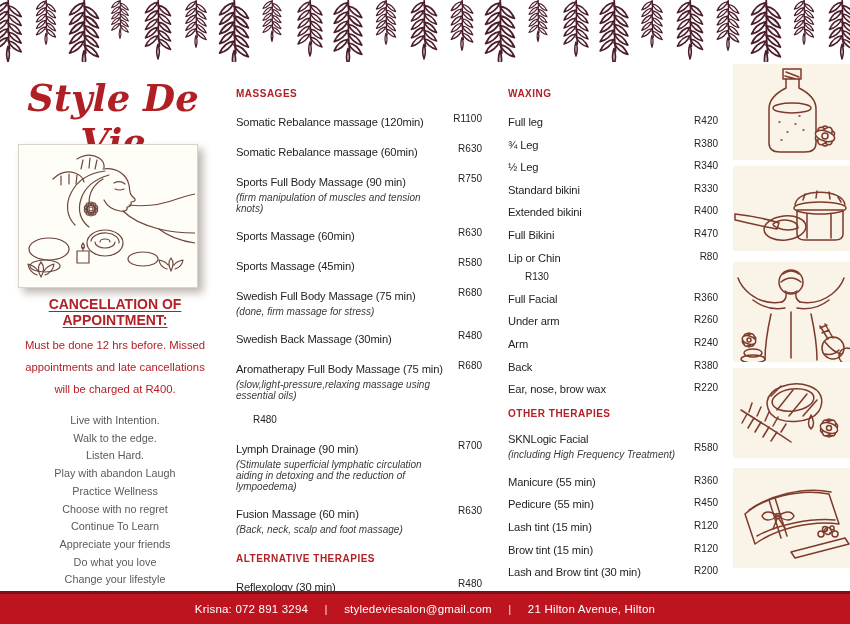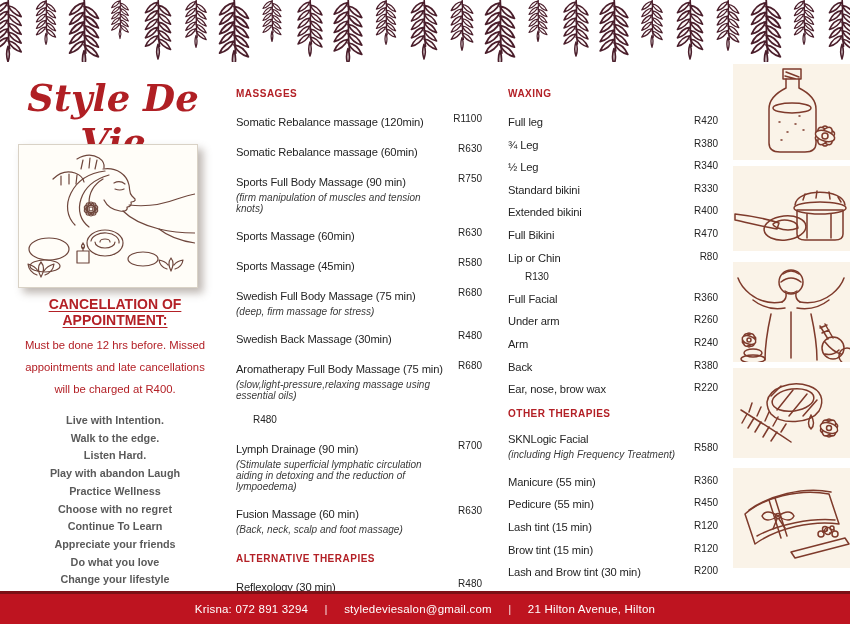--- a/index.html
+++ b/index.html
@@ -14,21 +14,21 @@
   #logo{position:absolute;left:0;top:76px;width:226px;text-align:center;
         font-family:"DejaVu Serif",serif;font-style:italic;font-weight:bold;
         font-size:37px;color:#b01f24;letter-spacing:0px;}
   #ill{position:absolute;left:18px;top:144px;width:178px;height:142px;background:#fffdf8;
        border:1px solid #d9d2c6;box-shadow:5px 5px 8px rgba(110,95,85,.45);}
   .ln{fill:none;stroke:#6e463c;stroke-width:1.2;stroke-linecap:round;stroke-linejoin:round}
   #cancel{position:absolute;left:2px;top:296px;width:226px;text-align:center;}
   #cancel h3{margin:0 0 6px;font-size:14px;font-weight:bold;color:#b32026;
              text-decoration:underline;text-underline-offset:2px;text-align:center;}
   .cl{font-size:11.3px;color:#b32026;line-height:22px;}
-  #quotes{margin-top:12px;font-weight:bold;}
+  #quotes{margin-top:12px;}
   .q{font-size:10.8px;color:#5a5a5a;line-height:17.7px;}
   
   .col{position:absolute;top:88px;}
   #mid{left:236px;width:246px;}
   #wax{left:508px;width:210px;}
   .col h2{margin:0 0 13px;font-size:10px;font-weight:600;color:#b32026;letter-spacing:.5px;
           text-underline-offset:3px;}
   h2.sub{margin-top:18px;}
   h2.sub2{margin-top:11px;margin-bottom:10px;}
   .mrow{display:flex;align-items:flex-start;margin-bottom:12px;}
@@ -186,21 +186,21 @@
     <div class="mrow">
       <div class="ni"><span class="n">Sports Massage (60min)</span></div>
       <span class="p">R630</span>
     </div>
     <div class="mrow">
       <div class="ni"><span class="n">Sports Massage (45min)</span></div>
       <span class="p">R580</span>
     </div>
     <div class="mrow">
       <div class="ni"><span class="n">Swedish Full Body Massage (75 min)</span>
-        <div class="d">(deep, firm massage for stress)</div></div>
+        <div class="d">(done, firm massage for stress)</div></div>
       <span class="p">R680</span>
     </div>
     <div class="mrow">
       <div class="ni"><span class="n">Swedish Back Massage (30min)</span></div>
       <span class="p">R480</span>
     </div>
     <div class="mrow">
       <div class="ni"><span class="n">Aromatherapy Full Body Massage (75 min)</span>
         <div class="d">(slow,light-pressure,relaxing massage using essential oils)</div></div>
       <span class="p">R680</span>

